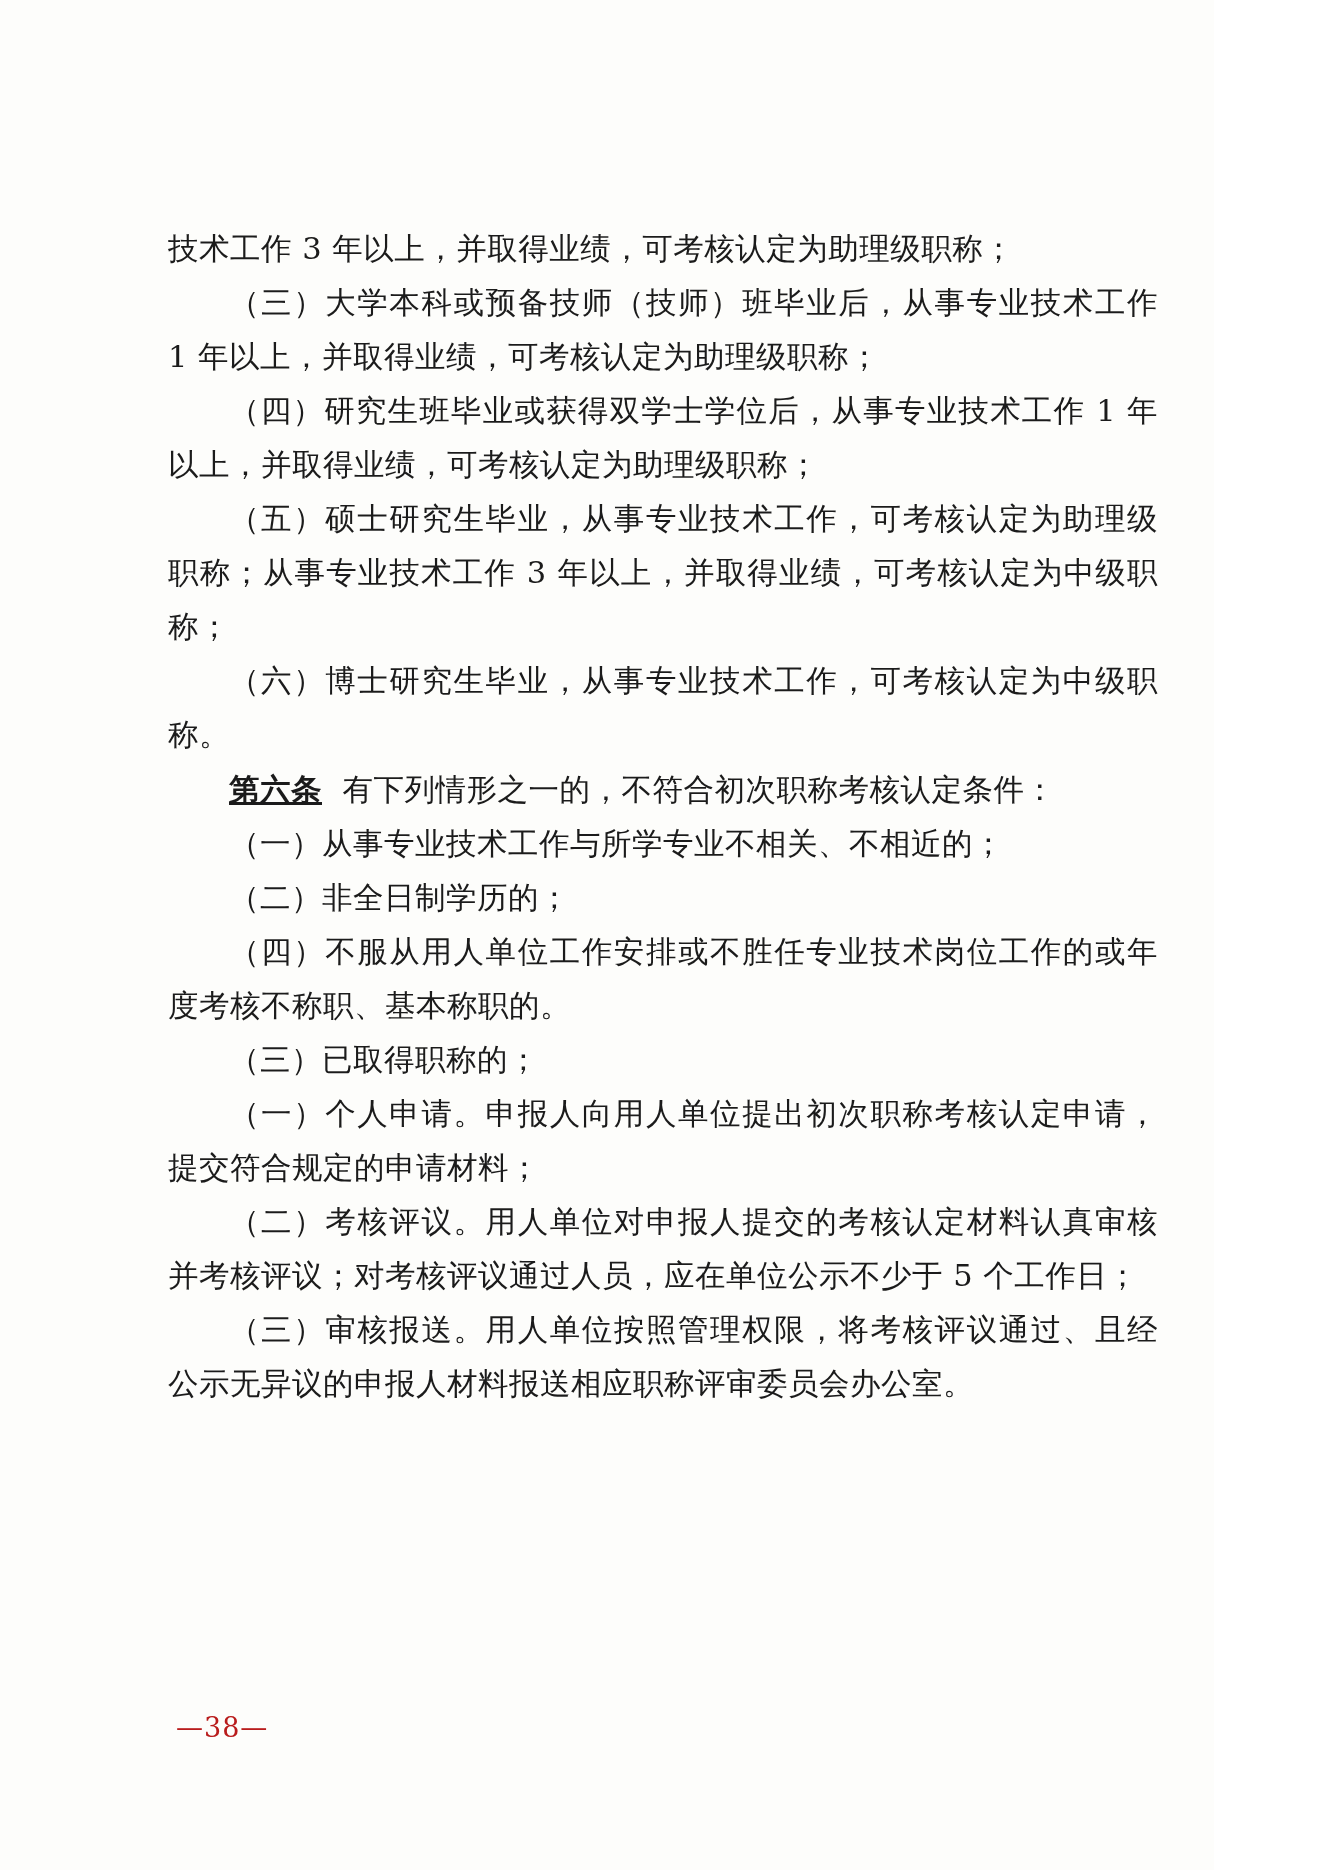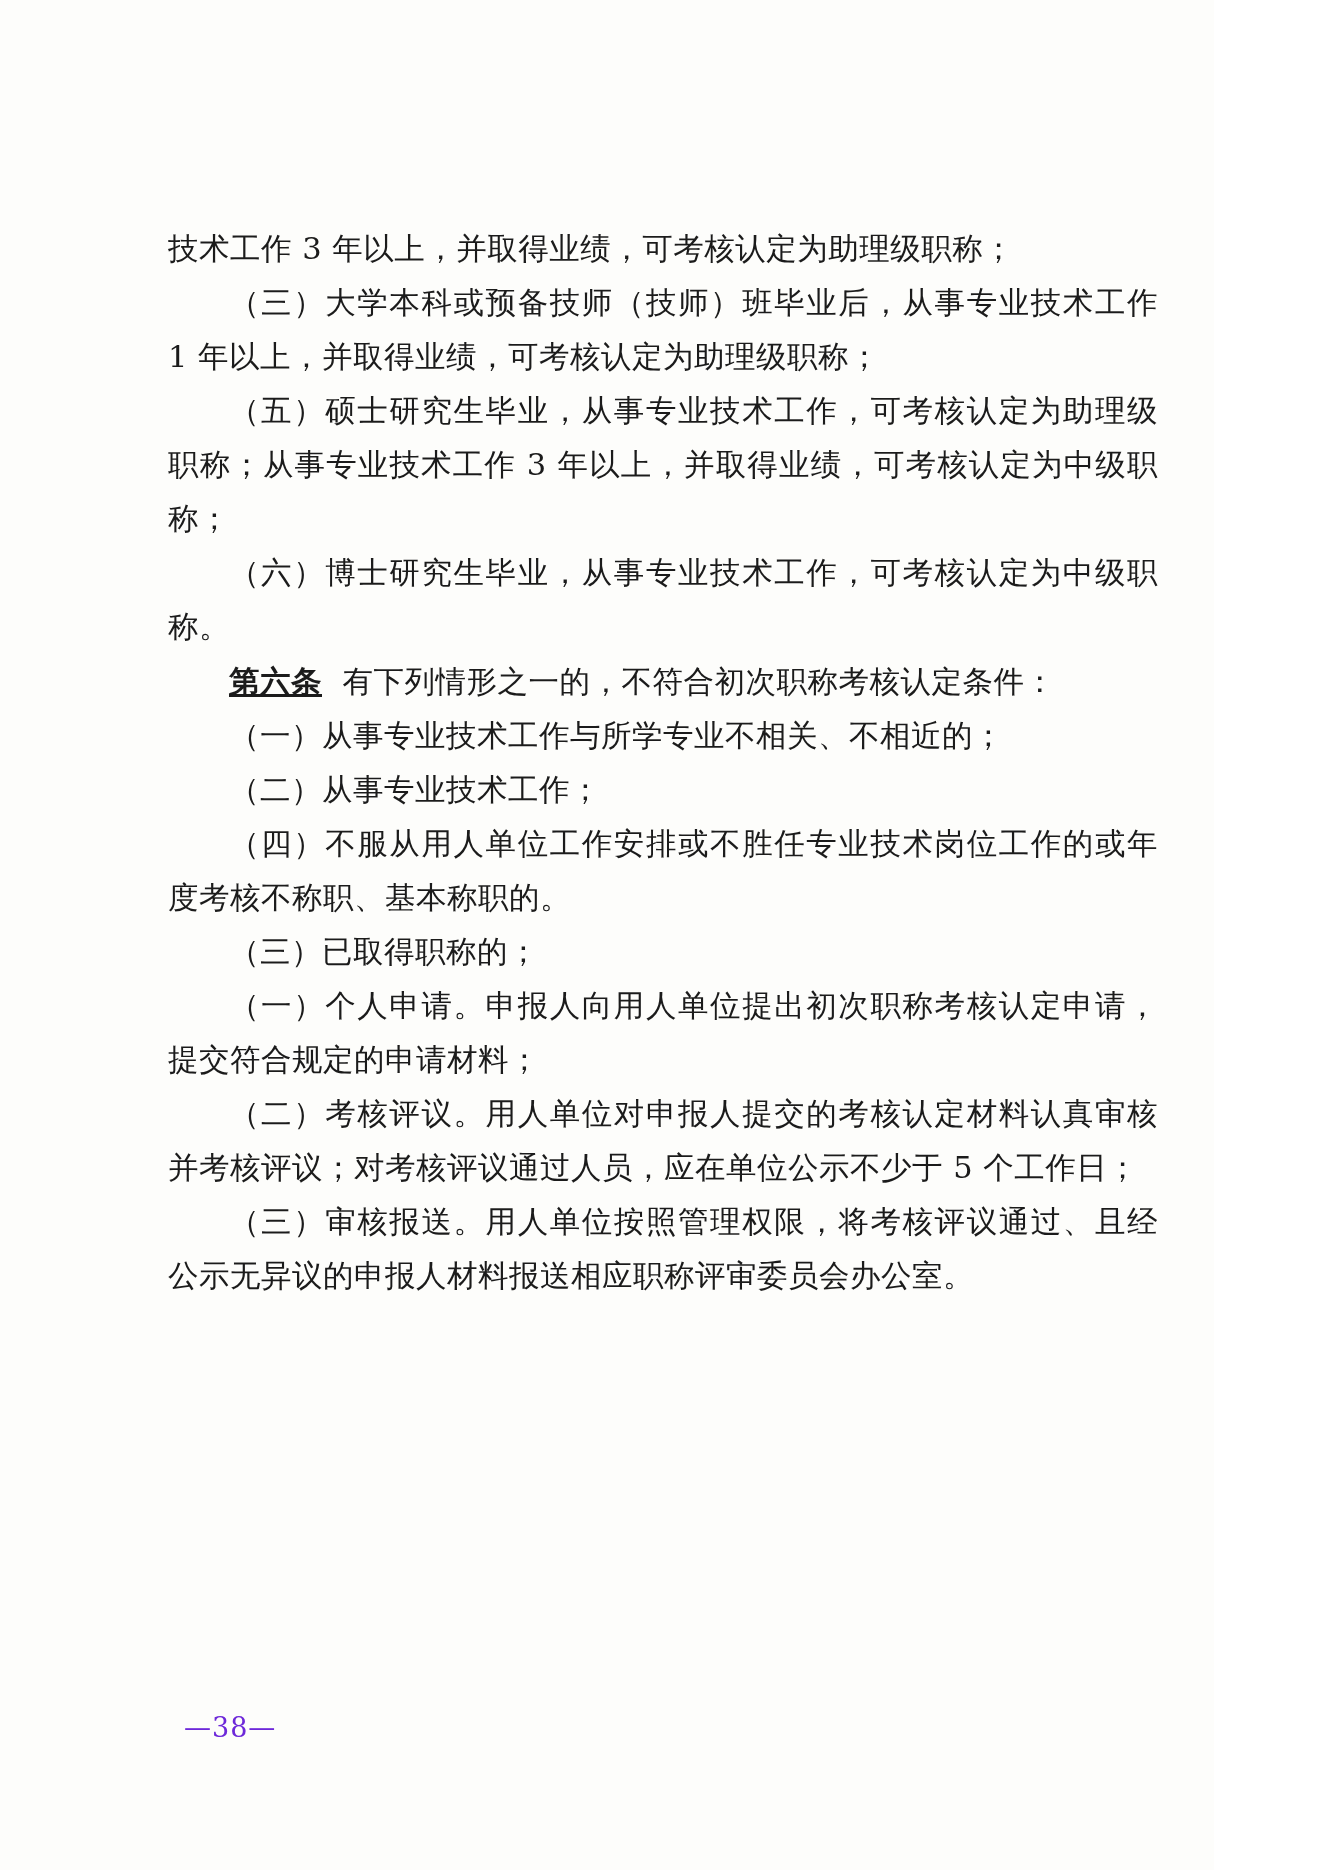--- a/index.html
+++ b/index.html
@@ -33,60 +33,63 @@
   }
   .indent {
     text-indent: 61px;
   }
   .para .bold {
     font-weight: 700;
     text-decoration: underline;
   }
   .page-number {
     position: absolute;
-    left: 184px;
+    left: 176px;
     top: 1712px;
     font-size: 27px;
-    color: #6d28d9;
+    color: #b91c1c;
     letter-spacing: 1px;
   }
 </style>
 </head>
 <body>
 
 <div class="page">
   <div class="content">
 
     <p class="para">
       <span>技术工作 3 年以上，并取得业绩，可考核认定为助理级职称；</span>
     </p>
 
     <p class="para indent">
       <span>（三）大学本科或预备技师（技师）班毕业后，从事专业技术工作 1 年以上，并取得业绩，可考核认定为助理级职称；</span>
     </p>
 
+    <p class="para indent">
+      <span>（四）研究生班毕业或获得双学士学位后，从事专业技术工作 1 年以上，并取得业绩，可考核认定为助理级职称；</span>
+    </p>
 
     <p class="para indent">
       <span>（五）硕士研究生毕业，从事专业技术工作，可考核认定为助理级职称；从事专业技术工作 3 年以上，并取得业绩，可考核认定为中级职称；</span>
     </p>
 
     <p class="para indent">
       <span>（六）博士研究生毕业，从事专业技术工作，可考核认定为中级职称。</span>
     </p>
 
     <p class="para indent">
       <span class="bold">第六条</span><span>&nbsp;&nbsp;</span><span>有下列情形之一的，不符合初次职称考核认定条件：</span>
     </p>
 
     <p class="para indent">
       <span>（一）从事专业技术工作与所学专业不相关、不相近的；</span>
     </p>
 
     <p class="para indent">
-      <span>（二）从事专业技术工作；</span>
+      <span>（二）非全日制学历的；</span>
     </p>
 
     <p class="para indent">
       <span>（四）不服从用人单位工作安排或不胜任专业技术岗位工作的或年度考核不称职、基本称职的。</span>
     </p>
 
     <p class="para indent">
       <span>（三）已取得职称的；</span>
     </p>
 

